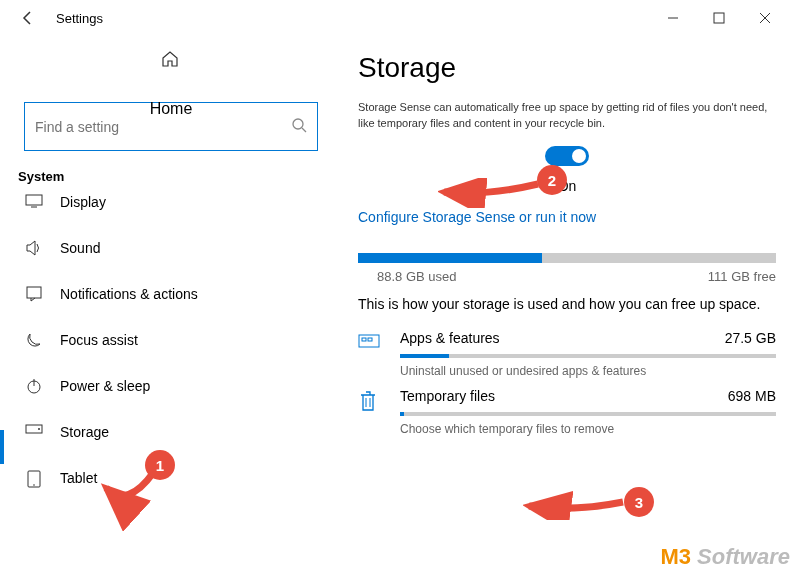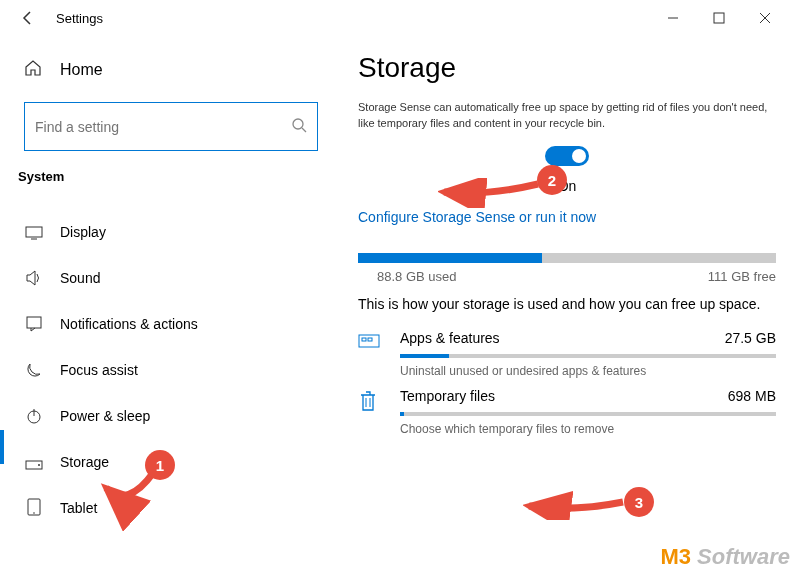--- a/index.html
+++ b/index.html
@@ -5,26 +5,26 @@
   * { box-sizing: border-box; margin: 0; padding: 0; font-family: "Segoe UI", Arial, sans-serif; }
   body { width: 800px; height: 574px; background: #fff; overflow: hidden; position: relative; }
   .window { display: flex; flex-direction: column; height: 100%; }
   .titlebar { display: flex; align-items: center; height: 36px; padding: 0 12px; }
   .back-btn { width: 32px; height: 32px; display: flex; align-items: center; justify-content: center; cursor: pointer; }
   .title { font-size: 13px; margin-left: 12px; }
   .winctrls { margin-left: auto; display: flex; }
   .winctrl { width: 46px; height: 32px; display: flex; align-items: center; justify-content: center; cursor: pointer; }
   .content { display: flex; flex: 1; }
   .sidebar { width: 330px; padding: 8px 12px 0 24px; }
-  .home-row { display: flex; align-items: center; height: 40px; gap: 16px; margin: 6px 0 12px 0; cursor: pointer; }
+  .home-row { display: flex; align-items: center; height: 40px; gap: 28px; margin: 6px 0 12px 0; cursor: pointer; flex-direction: column; }
   .home-icon { width: 20px; }
   .search-box { display: flex; align-items: center; border: 1px solid #0078d4; height: 49px; padding: 0 10px; margin-bottom: 18px; }
   .search-box input { flex:1; border:none; outline:none; font-size:14px; color:#666; }
   .section-label { font-size: 13px; font-weight: 600; margin-bottom: 10px; margin-left: -6px; }
-  .nav-item { display:flex; align-items:flex-end; height:46px; gap:16px; cursor:pointer; font-size:14px; padding-left:0; position:relative; }
+  .nav-item { display:flex; align-items:flex-start; height:46px; gap:16px; cursor:pointer; font-size:14px; padding-left:0; position:relative; }
   .nav-item.active::before { content:""; position:absolute; left:-24px; top:6px; bottom:6px; width:4px; background:#0078d4; }
   .nav-icon { width:20px; display:flex; align-items:center; justify-content:center; }
   .main { flex:1; padding: 16px 24px 0 28px; }
   .page-title { font-size: 28px; font-weight: 400; margin-bottom: 16px; }
   .description { font-size: 11px; color:#333; line-height: 1.45; margin-bottom: 14px; }
   .toggle-row { display:flex; align-items:center; gap:12px; margin-bottom:14px;flex-direction:column; }
   .toggle { width:44px; height:20px; border-radius:10px; background:#0078d4; position:relative; cursor:pointer; }
   .toggle::after { content:""; position:absolute; right:3px; top:3px; width:14px; height:14px; border-radius:50%; background:#fff; }
   .toggle-label { font-size:14px; }
   .link { color:#0067c0; font-size:14px; cursor:pointer; display:inline-block; margin-bottom:28px; }

